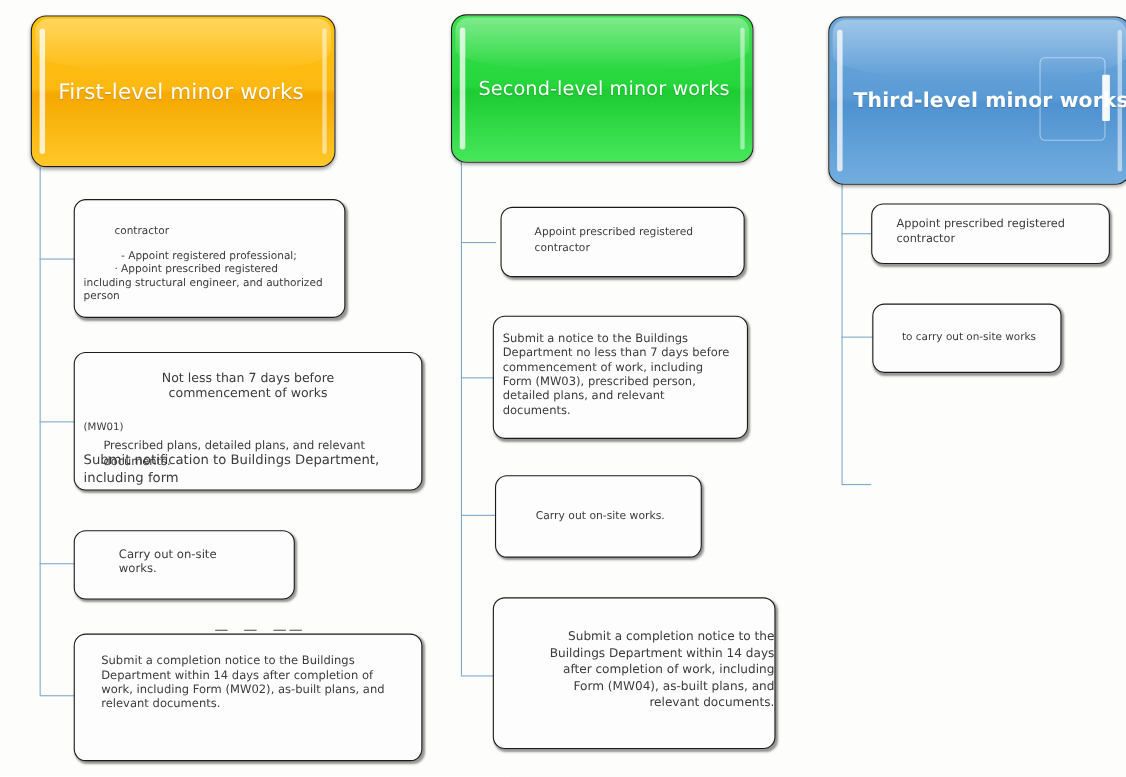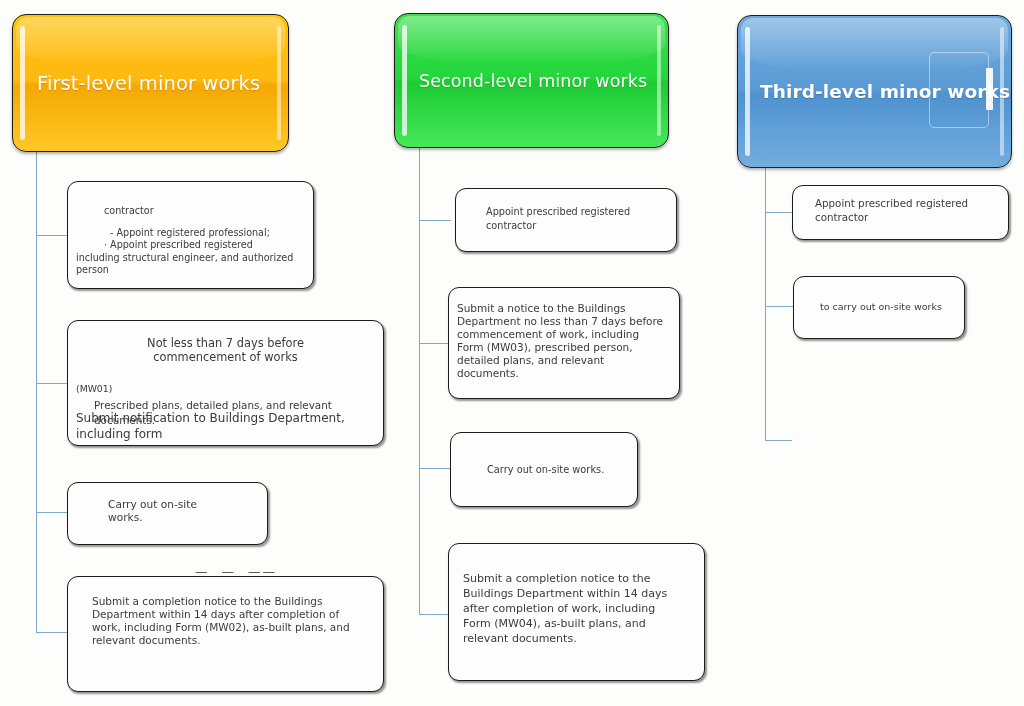--- a/index.html
+++ b/index.html
@@ -34,20 +34,21 @@
   
   .level-box {
     position: absolute;
     border: 1.6px solid #1d1d1b;
     border-radius: 14px;
     box-sizing: border-box;
     display: flex;
     align-items: center;
     overflow: hidden;
     box-shadow: 0 2px 3px rgba(0,0,0,.30);
+    margin-left: 16px;
   }
   .level-box .gloss-l {
     position: absolute;
     left: 7px;
     top: 11px;
     bottom: 11px;
     width: 5px;
     border-radius: 3px;
     background: rgba(255,255,255,.75);
     filter: blur(0.4px);
@@ -226,21 +227,21 @@
       <div class="line" style="top:79px; font-size:10.5px; padding-left:8px;">documents.</div>
     </div>
   </div>
 
   <div class="step-box" style="left:450px; top:432px; width:188px; height:75px;">
     <div class="step-inner">
       <div class="line" style="top:31px; font-size:9.8px; padding-left:36px;">Carry out on-site works.</div>
     </div>
   </div>
 
-  <div class="step-box" style="left:448px; top:543px; width:257px; height:138px;">
+  <div class="step-box" style="left:448px; top:543px; width:257px; height:138px;text-align:right;">
     <div class="step-inner">
       <div class="line" style="top:28px; font-size:11px; padding-left:14px;">Submit a completion notice to the</div>
       <div class="line" style="top:43px; font-size:11px; padding-left:14px;">Buildings Department within 14 days</div>
       <div class="line" style="top:58px; font-size:11px; padding-left:14px;">after completion of work, including</div>
       <div class="line" style="top:73px; font-size:11px; padding-left:14px;">Form (MW04), as-built plans, and</div>
       <div class="line" style="top:88px; font-size:11px; padding-left:14px;">relevant documents.</div>
     </div>
   </div>
 
   <div class="trunk" style="left:765px; top:150px; height:290px;"></div>

